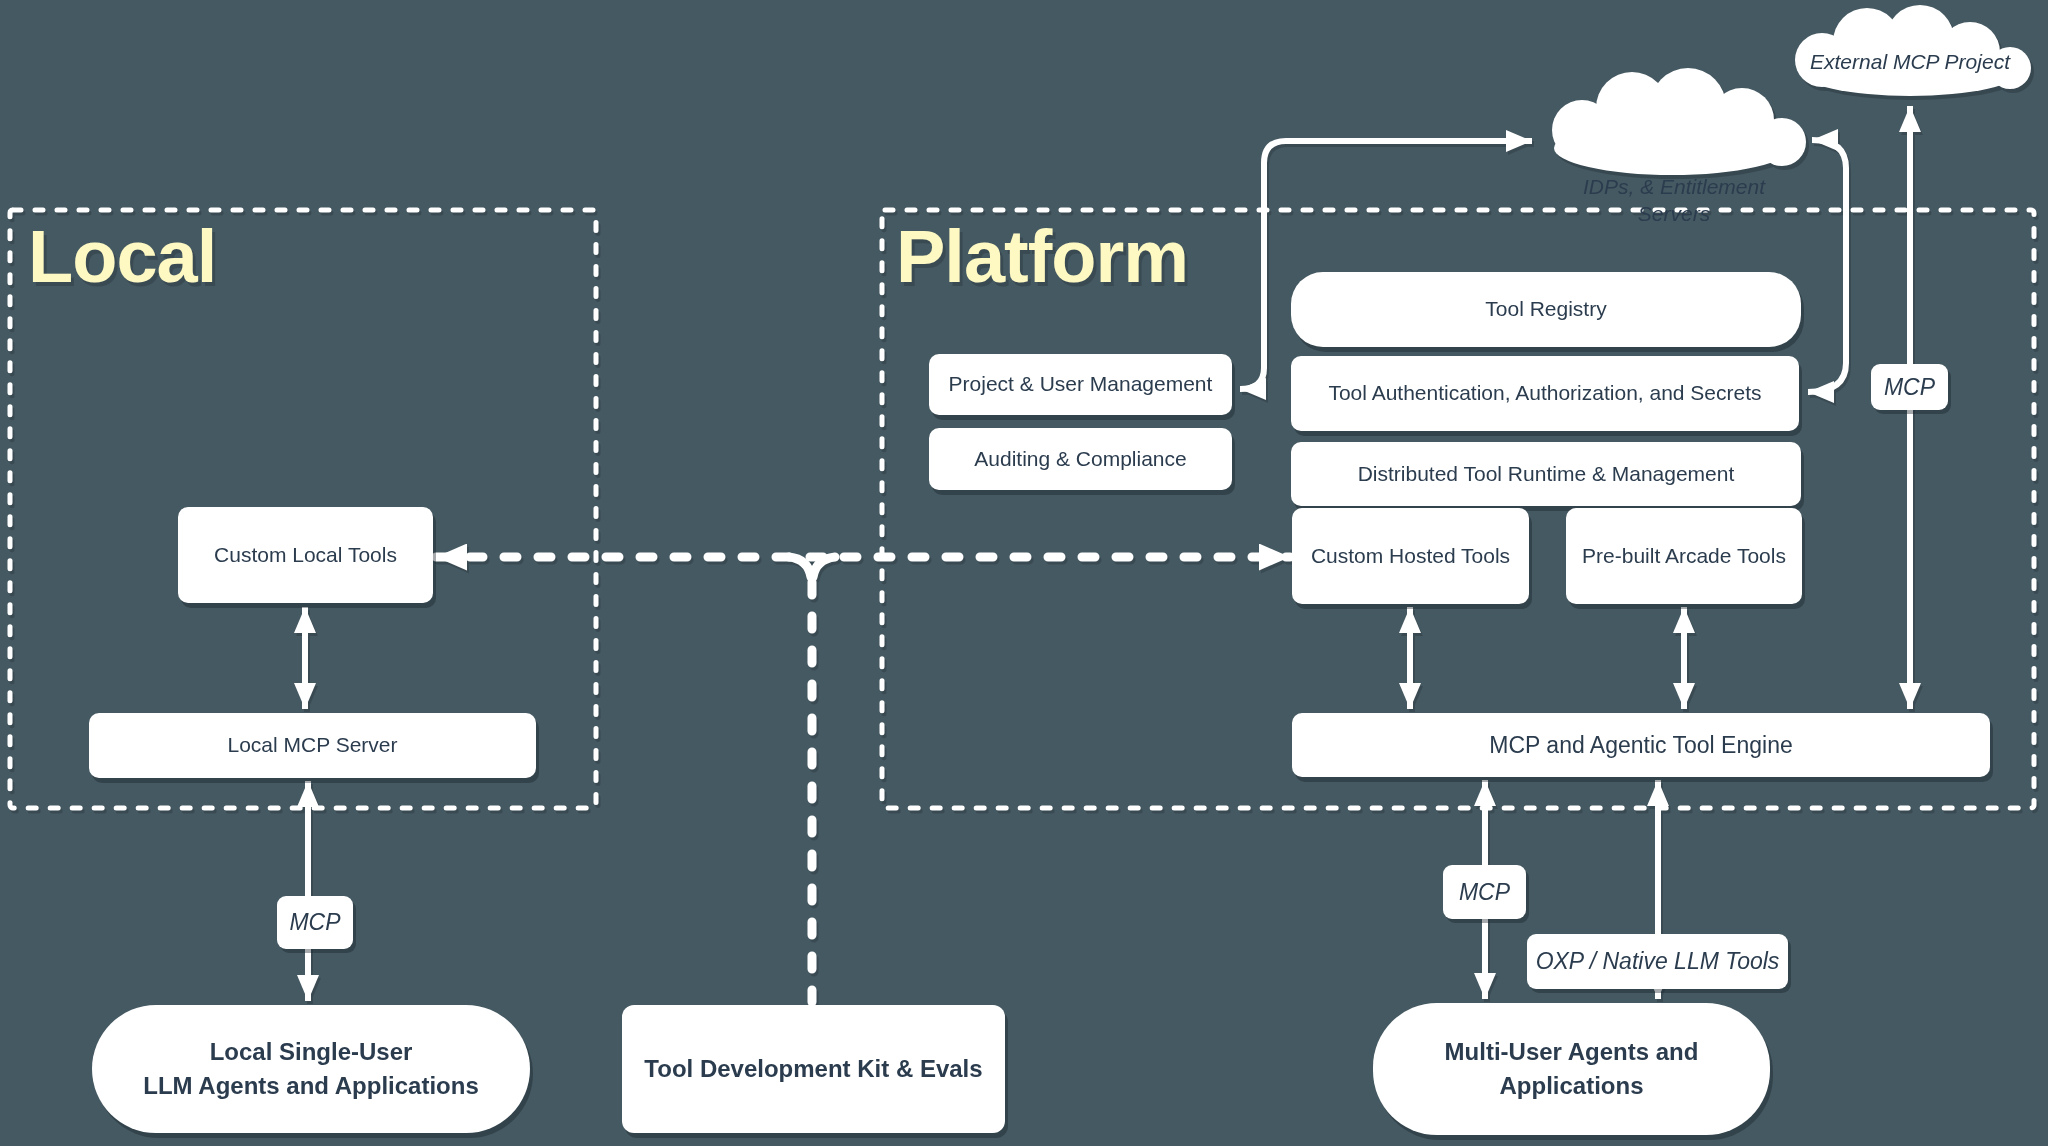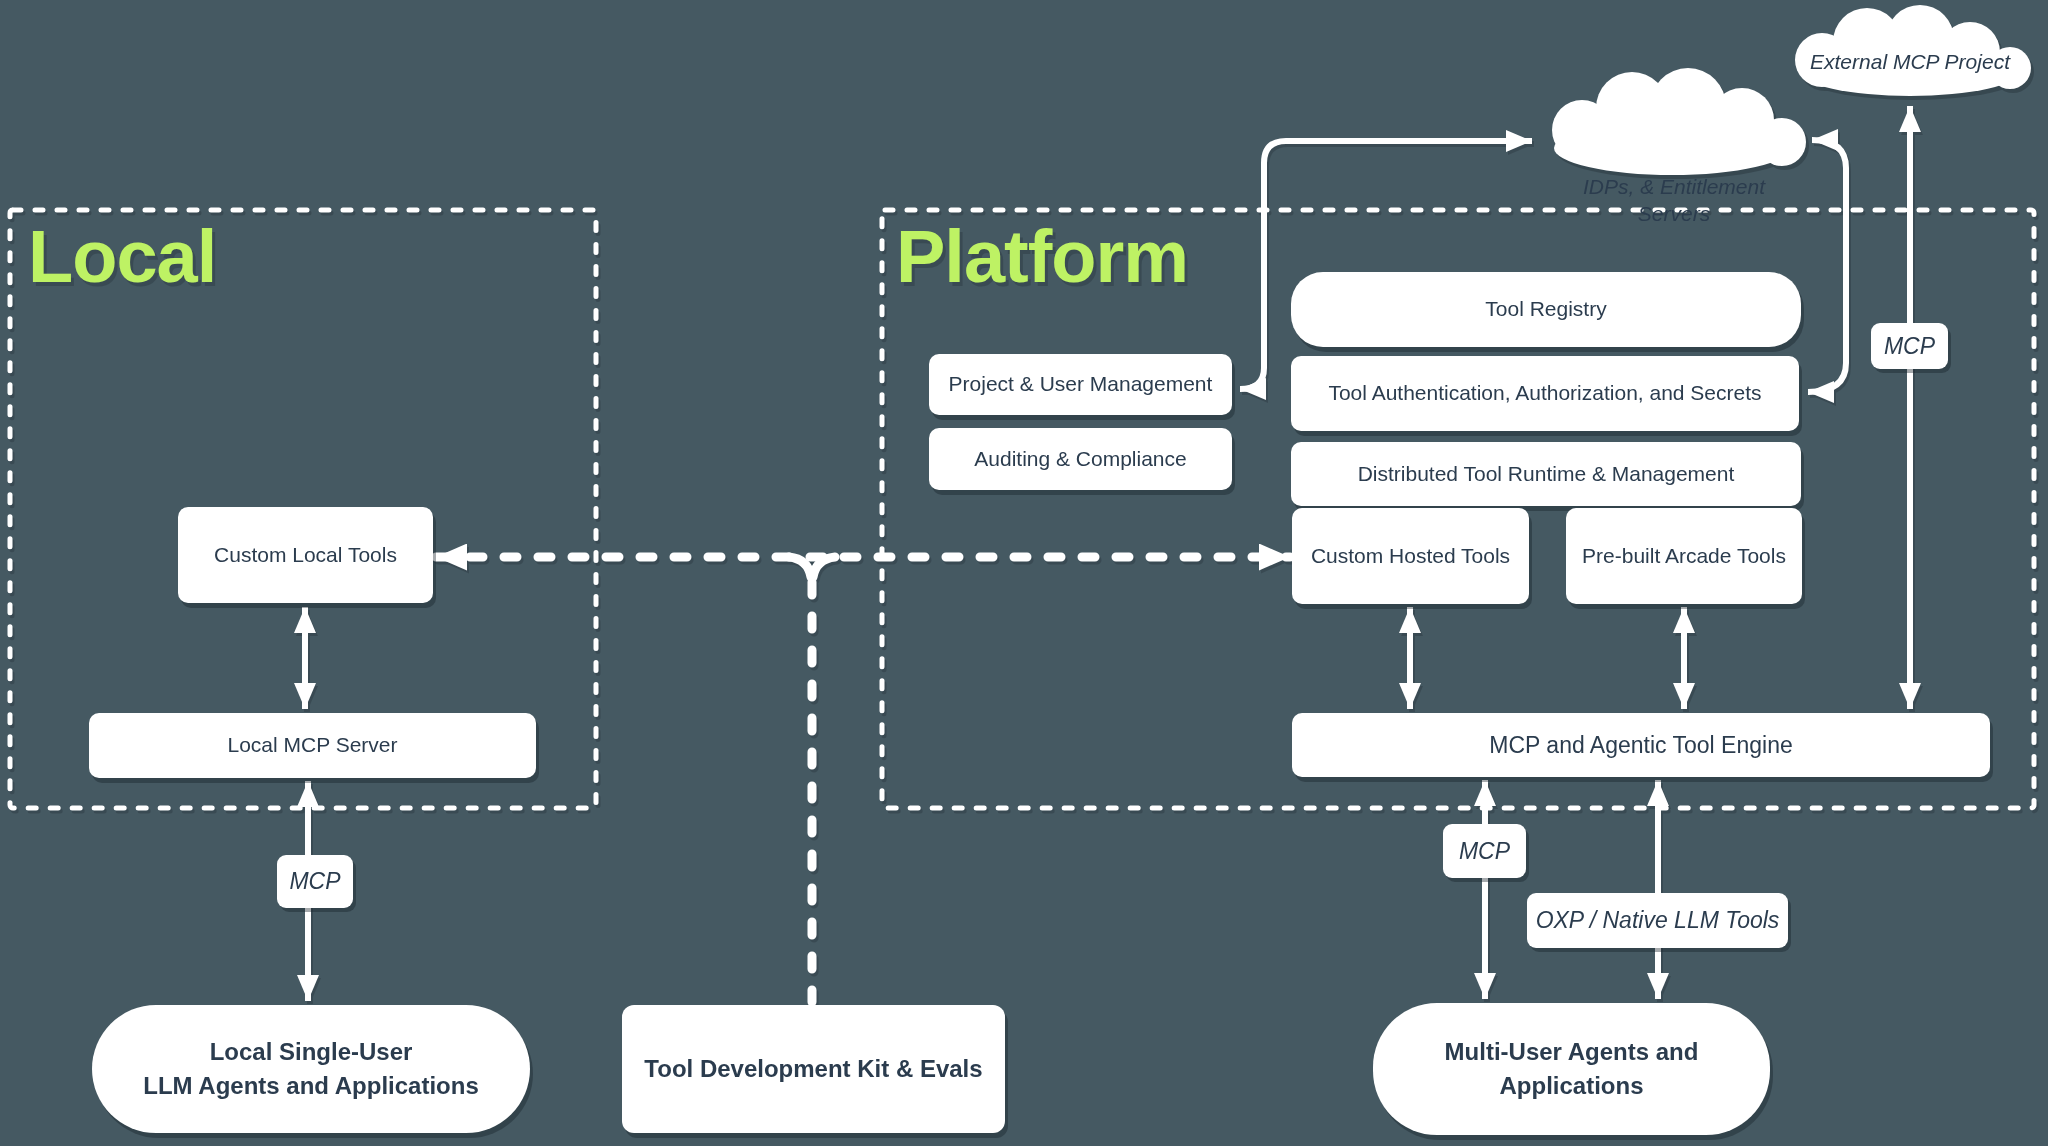--- a/index.html
+++ b/index.html
@@ -8,36 +8,36 @@
     background:#455962;
     font-family:"Liberation Sans","DejaVu Sans",sans-serif;
     color:#2b3c4e;
   }
   .layer{position:absolute;left:0;top:0;width:2048px;height:1146px;}
   svg.layer{pointer-events:none;}
   .linework{filter:drop-shadow(2px 3px 0 rgba(24,33,41,.25));}
   .cloudshape{filter:drop-shadow(3px 4px 0 rgba(24,33,41,.30));}
 
   .title{
-    position:absolute;color:#bef264;font-weight:800;font-size:74px;
+    position:absolute;color:#fef9c3;font-weight:800;font-size:74px;
     letter-spacing:-1px;line-height:1;
     text-shadow:3px 4px 0 rgba(24,33,41,.25);
   }
   .node{
     position:absolute;background:#fff;border-radius:10px;
     display:flex;align-items:center;justify-content:center;text-align:center;
     box-shadow:3px 5px 0 rgba(22,32,40,.38);
     font-size:21px;font-weight:500;line-height:1.25;padding:4px 10px;box-sizing:border-box;
   }
   .node.big{font-size:23px;}
   .chip{
     position:absolute;background:#fff;border-radius:9px;
     display:flex;align-items:center;justify-content:center;text-align:left;
     box-shadow:3px 4px 0 rgba(22,32,40,.38);
-    font-size:23px;font-style:italic;font-weight:500;box-sizing:border-box;
+    font-size:23px;font-style:italic;font-weight:500;box-sizing:border-box;margin-top:41px;
   }
   .terminal{
     position:absolute;background:#fff;
     display:flex;flex-direction:column;align-items:center;justify-content:center;
     text-align:center;box-shadow:3px 5px 0 rgba(22,32,40,.38);
     font-size:24px;font-weight:700;line-height:34px;box-sizing:border-box;
   }
   .stadium{border-radius:64px;}
   .rounded{border-radius:12px;}
   .cloud-label{

